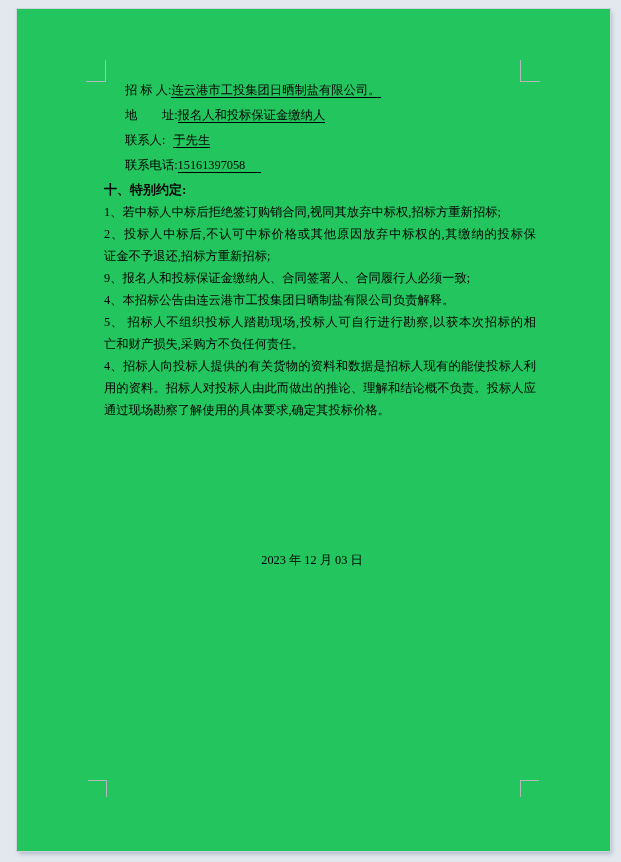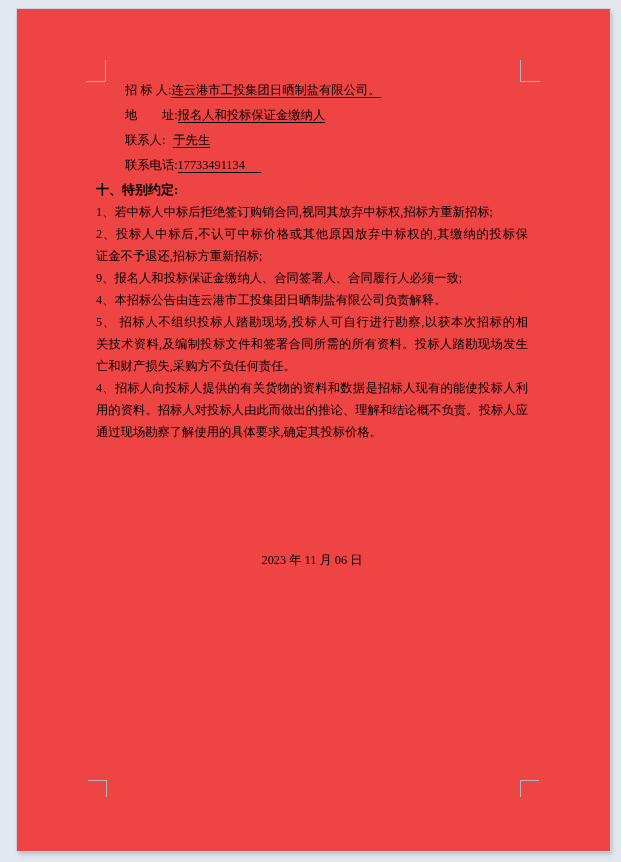--- a/index.html
+++ b/index.html
@@ -8,21 +8,21 @@
     overflow: hidden;
     background: #e3e8ef;
     font-family: "Liberation Serif", "DejaVu Serif", serif;
     color: #000;
   }
   
   .page {
     position: absolute;
     left: 17px; top: 9px;
     width: 593px; height: 842px;
-    background: #ef4444;
+    background: #22c55e;
     box-shadow: 0 0 0 1px #cdd3da, 2px 3px 4px rgba(120,132,150,0.45);
   }
   
   .mark { position: absolute; }
   .mark-tl { left: 69px;  top: 51px;  width: 19px; height: 21px;
              border-right: 1px solid #b3b6bb; border-bottom: 1px solid #b3b6bb; }
   .mark-tr { left: 503px; top: 51px;  width: 19px; height: 21px;
              border-left: 1px solid #b3b6bb;  border-bottom: 1px solid #b3b6bb; }
   .mark-bl { left: 71px;  top: 771px; width: 18px; height: 16px;
              border-right: 1px solid #b3b6bb; border-top: 1px solid #b3b6bb; }
@@ -43,21 +43,21 @@
   .cline {
     padding-left: 29px;
     line-height: 24.9px;
     white-space: pre;
   }
   .u { border-bottom: 1px solid #000; }
   .v-sp { margin-left: 8px; }
   .pad-r { padding-right: 16px; }
   .section {
     position: absolute;
-    top: 169.5px; left: 0; width: 432px;
+    top: 169.5px; left: 8px; width: 432px;
   }
   .heading {
     font-weight: bold;
     font-size: 13px;
     line-height: 22px;
   }
   .bline { line-height: 22px; }
   .just {
     text-align: justify;
     text-align-last: justify;
@@ -79,46 +79,45 @@
   <div class="mark mark-tr"></div>
   <div class="mark mark-bl"></div>
   <div class="mark mark-br"></div>
 
   <div class="content">
 
     <div class="contact">
       <div class="cline"><span>招 标 人:</span><span class="u">连云港市工投集团日晒制盐有限公司。</span></div>
       <div class="cline"><span>地　　址:</span><span class="u">报名人和投标保证金缴纳人</span></div>
       <div class="cline"><span>联系人:</span><span class="u v-sp">于先生</span></div>
-      <div class="cline"><span>联系电话:</span><span class="u pad-r">17733491134</span></div>
+      <div class="cline"><span>联系电话:</span><span class="u pad-r">15161397058</span></div>
     </div>
 
     <div class="section">
       <div class="heading">十、特别约定:</div>
       <div>
           <div class="bline">1、若中标人中标后拒绝签订购销合同,视同其放弃中标权,招标方重新招标;</div>
         </div>
       <div>
           <div class="bline just">2、投标人中标后,不认可中标价格或其他原因放弃中标权的,其缴纳的投标保</div>
           <div class="bline">证金不予退还,招标方重新招标;</div>
         </div>
       <div>
           <div class="bline">9、报名人和投标保证金缴纳人、合同签署人、合同履行人必须一致;</div>
         </div>
       <div>
           <div class="bline">4、本招标公告由连云港市工投集团日晒制盐有限公司负责解释。</div>
         </div>
       <div>
           <div class="bline just">5、 招标人不组织投标人踏勘现场,投标人可自行进行勘察,以获本次招标的相</div>
-          <div class="bline just">关技术资料,及编制投标文件和签署合同所需的所有资料。投标人踏勘现场发生</div>
           <div class="bline">亡和财产损失,采购方不负任何责任。</div>
         </div>
       <div>
           <div class="bline just">4、招标人向投标人提供的有关货物的资料和数据是招标人现有的能使投标人利</div>
           <div class="bline just">用的资料。招标人对投标人由此而做出的推论、理解和结论概不负责。投标人应</div>
           <div class="bline">通过现场勘察了解使用的具体要求,确定其投标价格。</div>
         </div>
     </div>
 
-    <div class="date-line">2023 年 11 月 06 日</div>
+    <div class="date-line">2023 年 12 月 03 日</div>
 
   </div>
 </div>
 
 </body></html>

